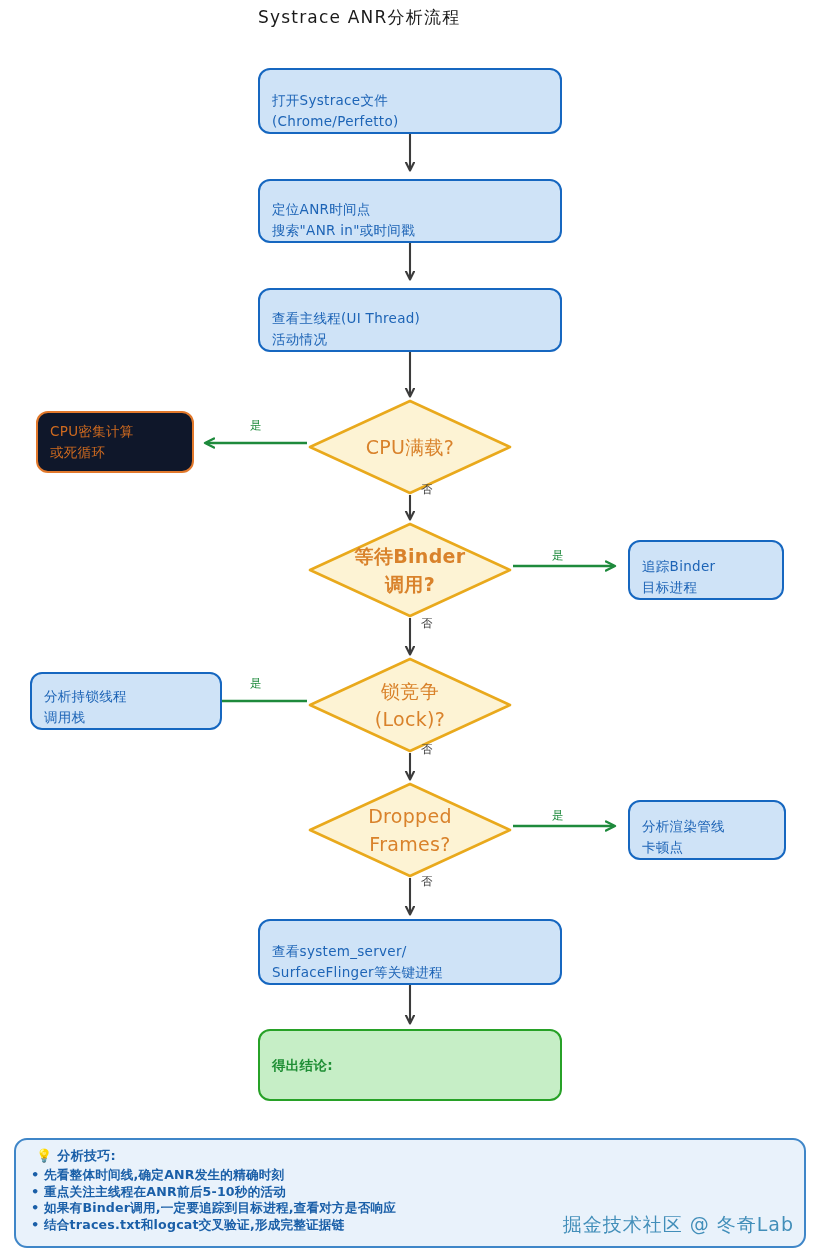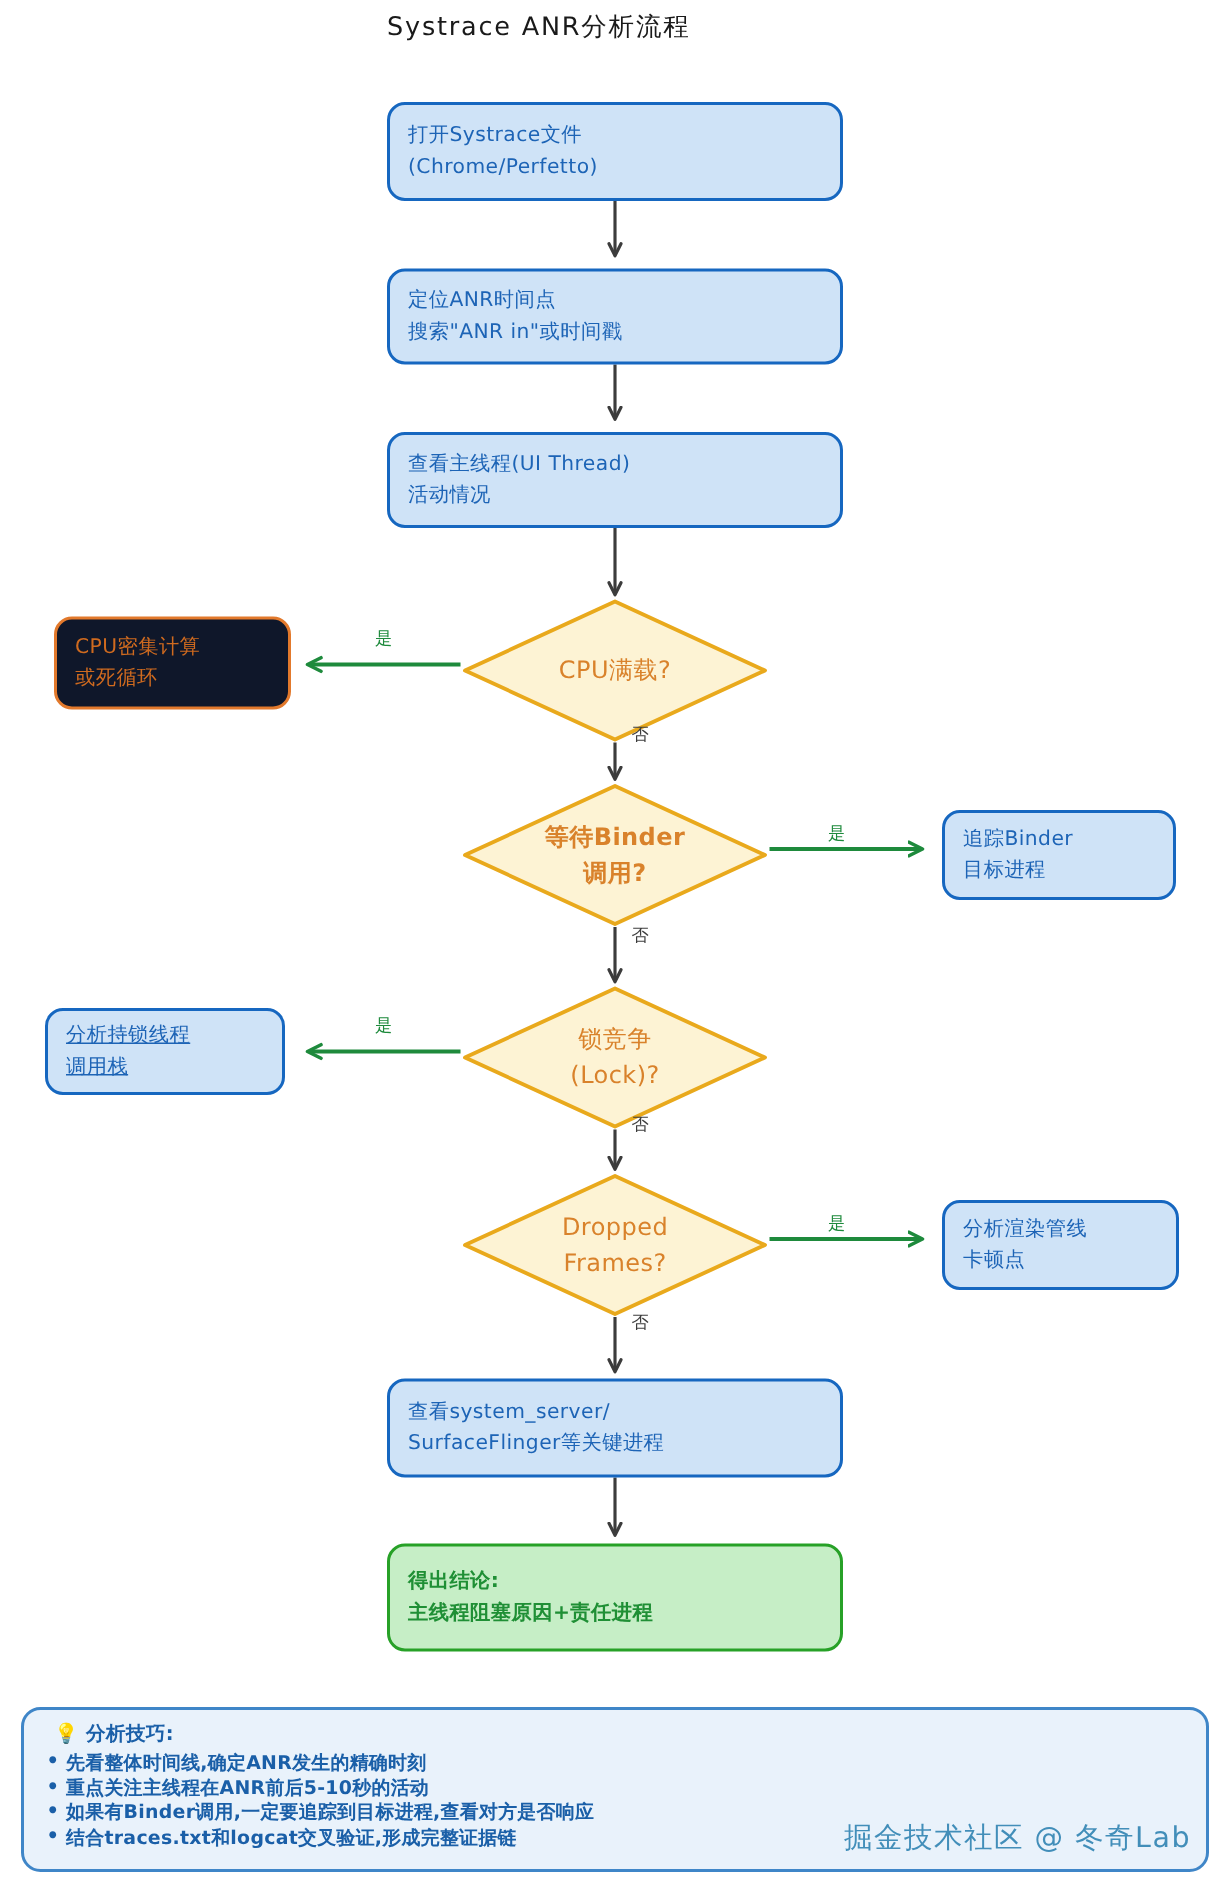--- a/index.html
+++ b/index.html
@@ -46,20 +46,21 @@
     line-height: 1.55;
     letter-spacing: .3px;
     font-family: "DejaVu Sans", sans-serif;
   }
   .node .line { white-space: nowrap; }
 
   .node.blue {
     background: #cfe3f7;
     border-color: #1667c0;
     color: #1d64b6;
+    justify-content: flex-end;
   }
   .node.orange {
     background: #0f172a;
     border-color: #e2792c;
     color: #cf6a1f;
   }
   .node.green {
     background: #c6eec6;
     border-color: #27a127;
     color: #1f8f35;
@@ -70,21 +71,21 @@
   .diamond {
     position: absolute;
     display: flex;
     align-items: center;
     justify-content: center;
   }
   .diamond .dtext {
     position: relative;
     z-index: 2;
     text-align: center;
-    font-size: 16px;
+    font-size: 19px;
     line-height: 1.5;
     letter-spacing: .3px;
     color: #d9822b;
     font-family: "DejaVu Sans", sans-serif;
     white-space: nowrap;
   }
 
   
   .edge-label {
     position: absolute;
@@ -215,38 +216,37 @@
 <div class="node orange" style="left:36px; top:411px; width:158px; height:62px;">
   <span class="line">CPU密集计算</span>
   <span class="line">或死循环</span>
 </div>
 
 <div class="node blue" style="left:628px; top:540px; width:156px; height:60px;">
   <span class="line">追踪Binder</span>
   <span class="line">目标进程</span>
 </div>
 
-<div class="node blue" style="left:30px; top:672px; width:160px; height:58px;text-decoration:underline;">
+<div class="node blue" style="left:30px; top:672px; width:192px; height:58px;">
   <span class="line">分析持锁线程</span>
   <span class="line">调用栈</span>
 </div>
 
 <div class="node blue" style="left:628px; top:800px; width:158px; height:60px;">
   <span class="line">分析渲染管线</span>
   <span class="line">卡顿点</span>
 </div>
 
 <div class="node blue" style="left:258px; top:919px; width:304px; height:66px;">
   <span class="line">查看system_server/</span>
   <span class="line">SurfaceFlinger等关键进程</span>
 </div>
 
 <div class="node green" style="left:258px; top:1029px; width:304px; height:72px;">
   <span class="line">得出结论:</span>
-  <span class="line">主线程阻塞原因+责任进程</span>
 </div>
 
 <div class="diamond" style="left:310px; top:401px; width:200px; height:92px;">
   <div class="dtext">
     <span>CPU满载?</span>
   </div>
 </div>
 
 <div class="diamond" style="left:310px; top:524px; width:200px; height:92px;font-weight:bold;">
   <div class="dtext">

